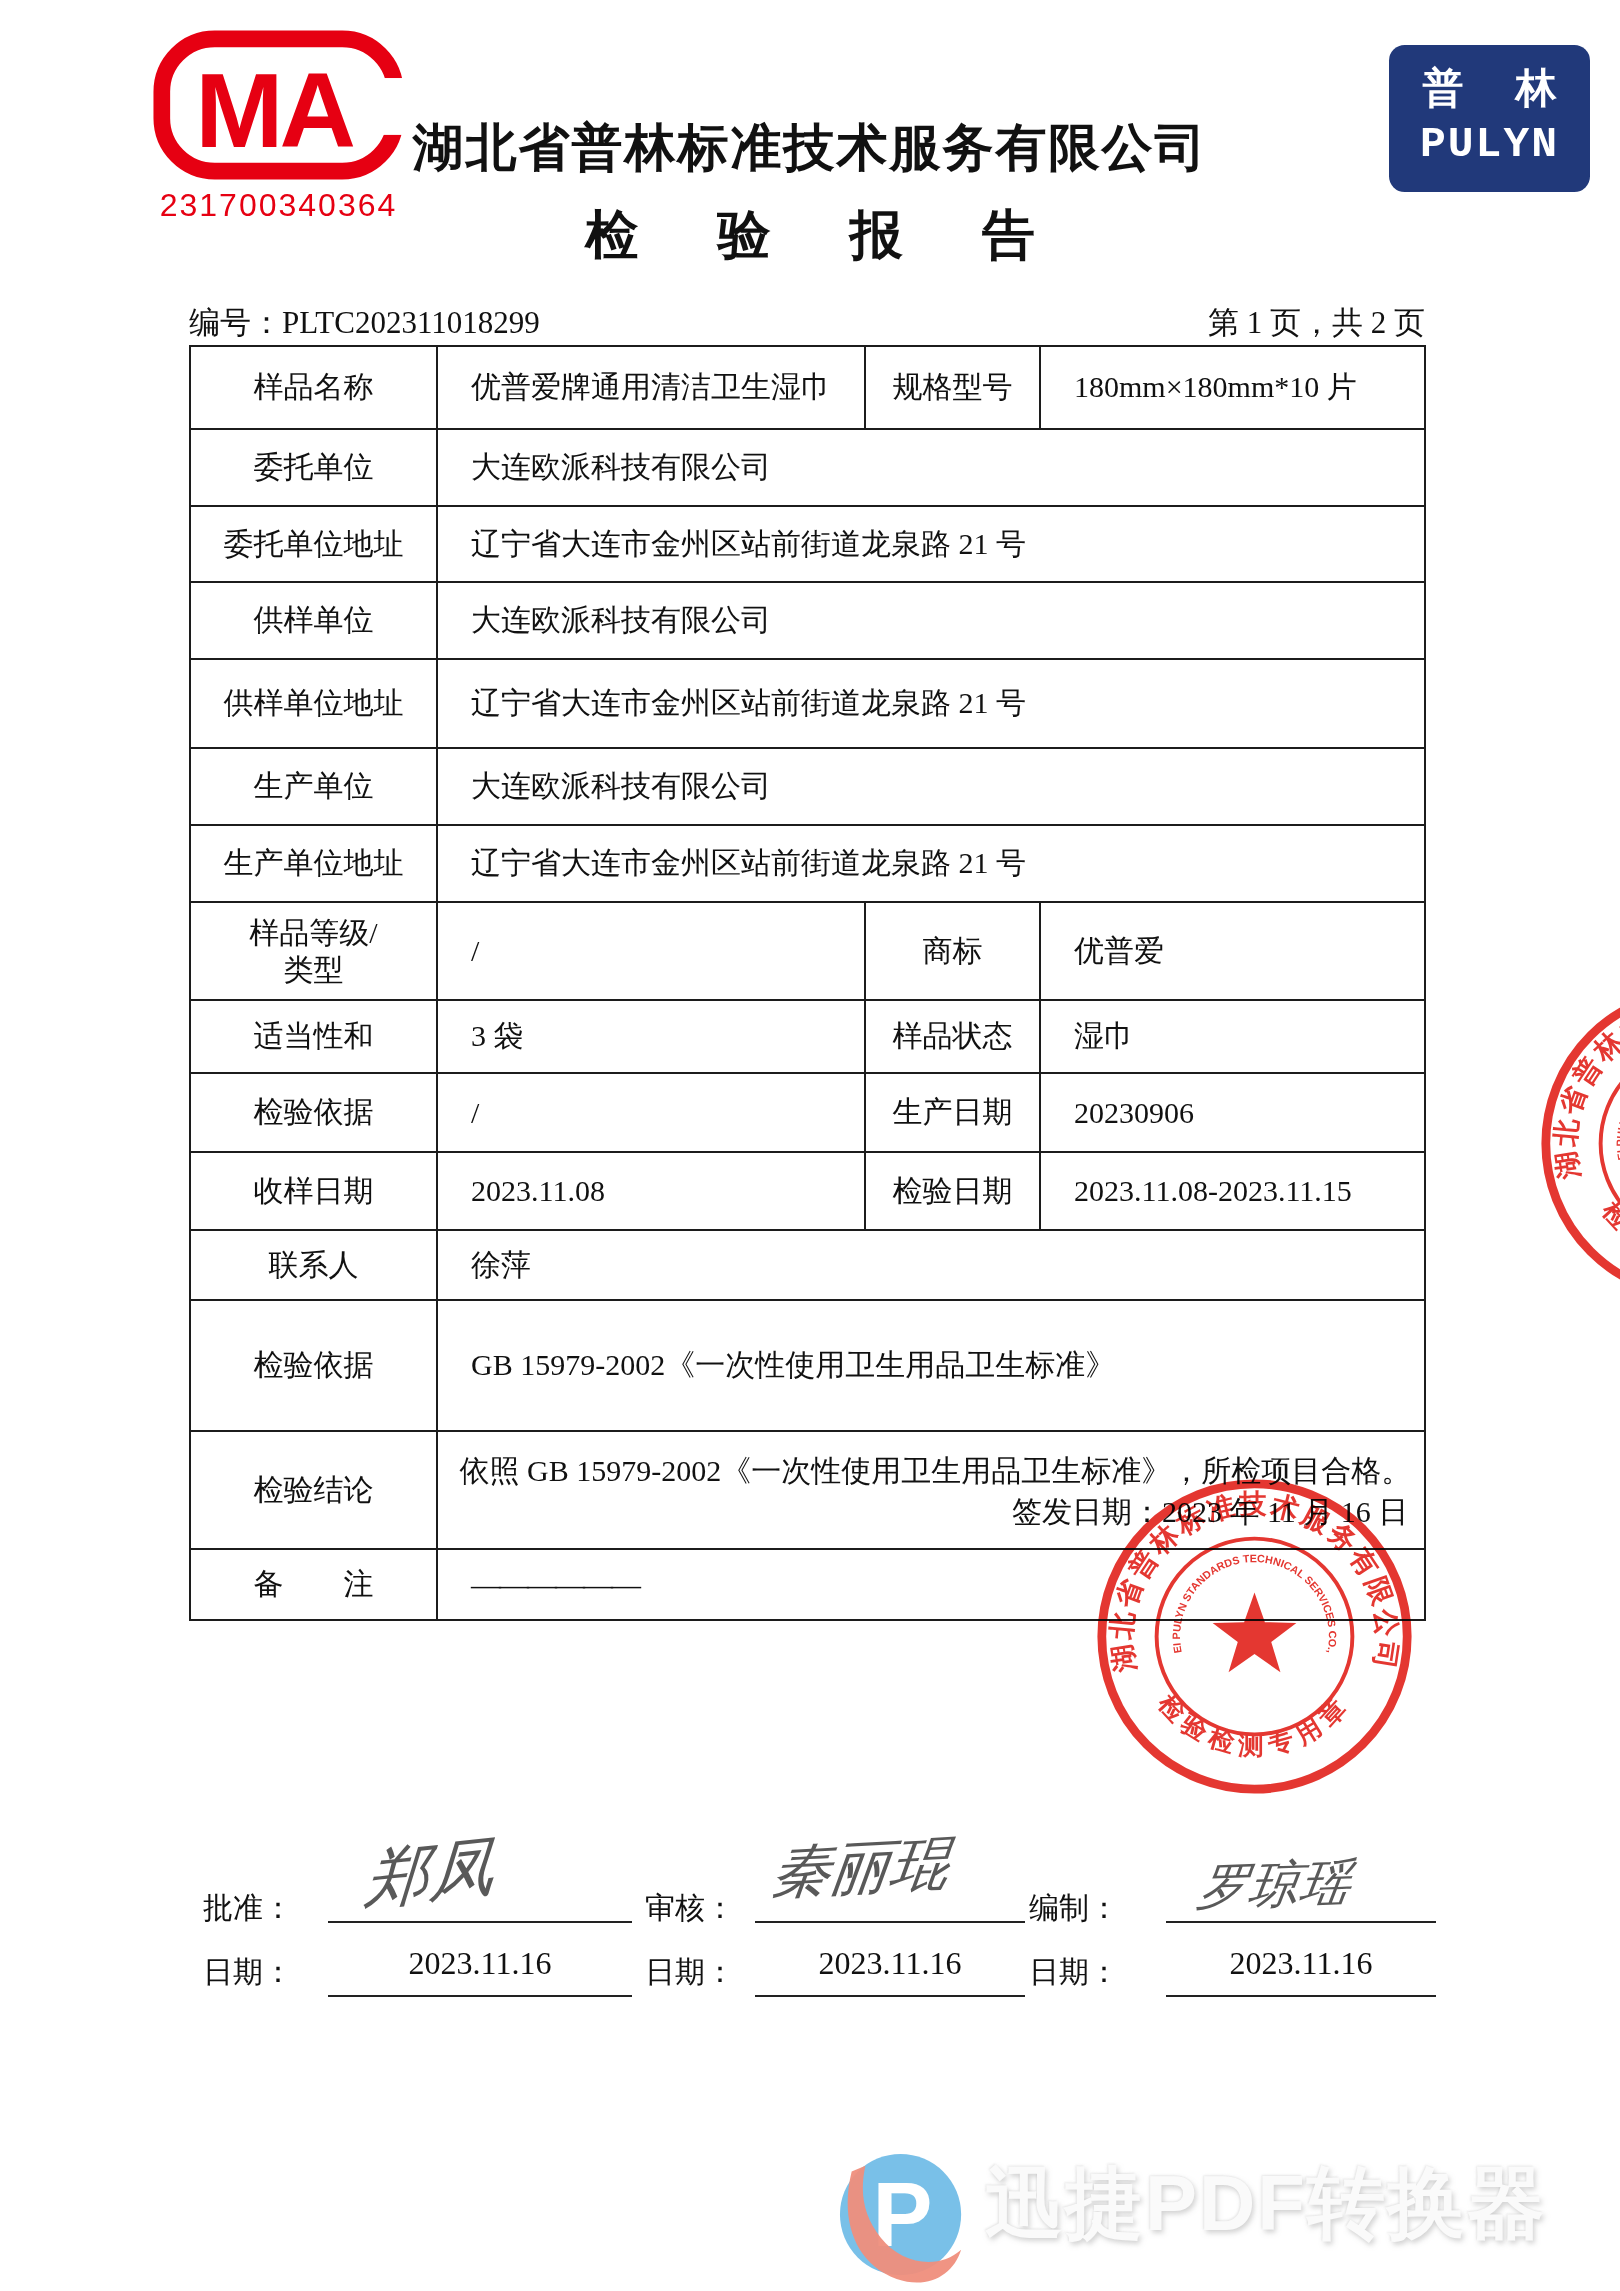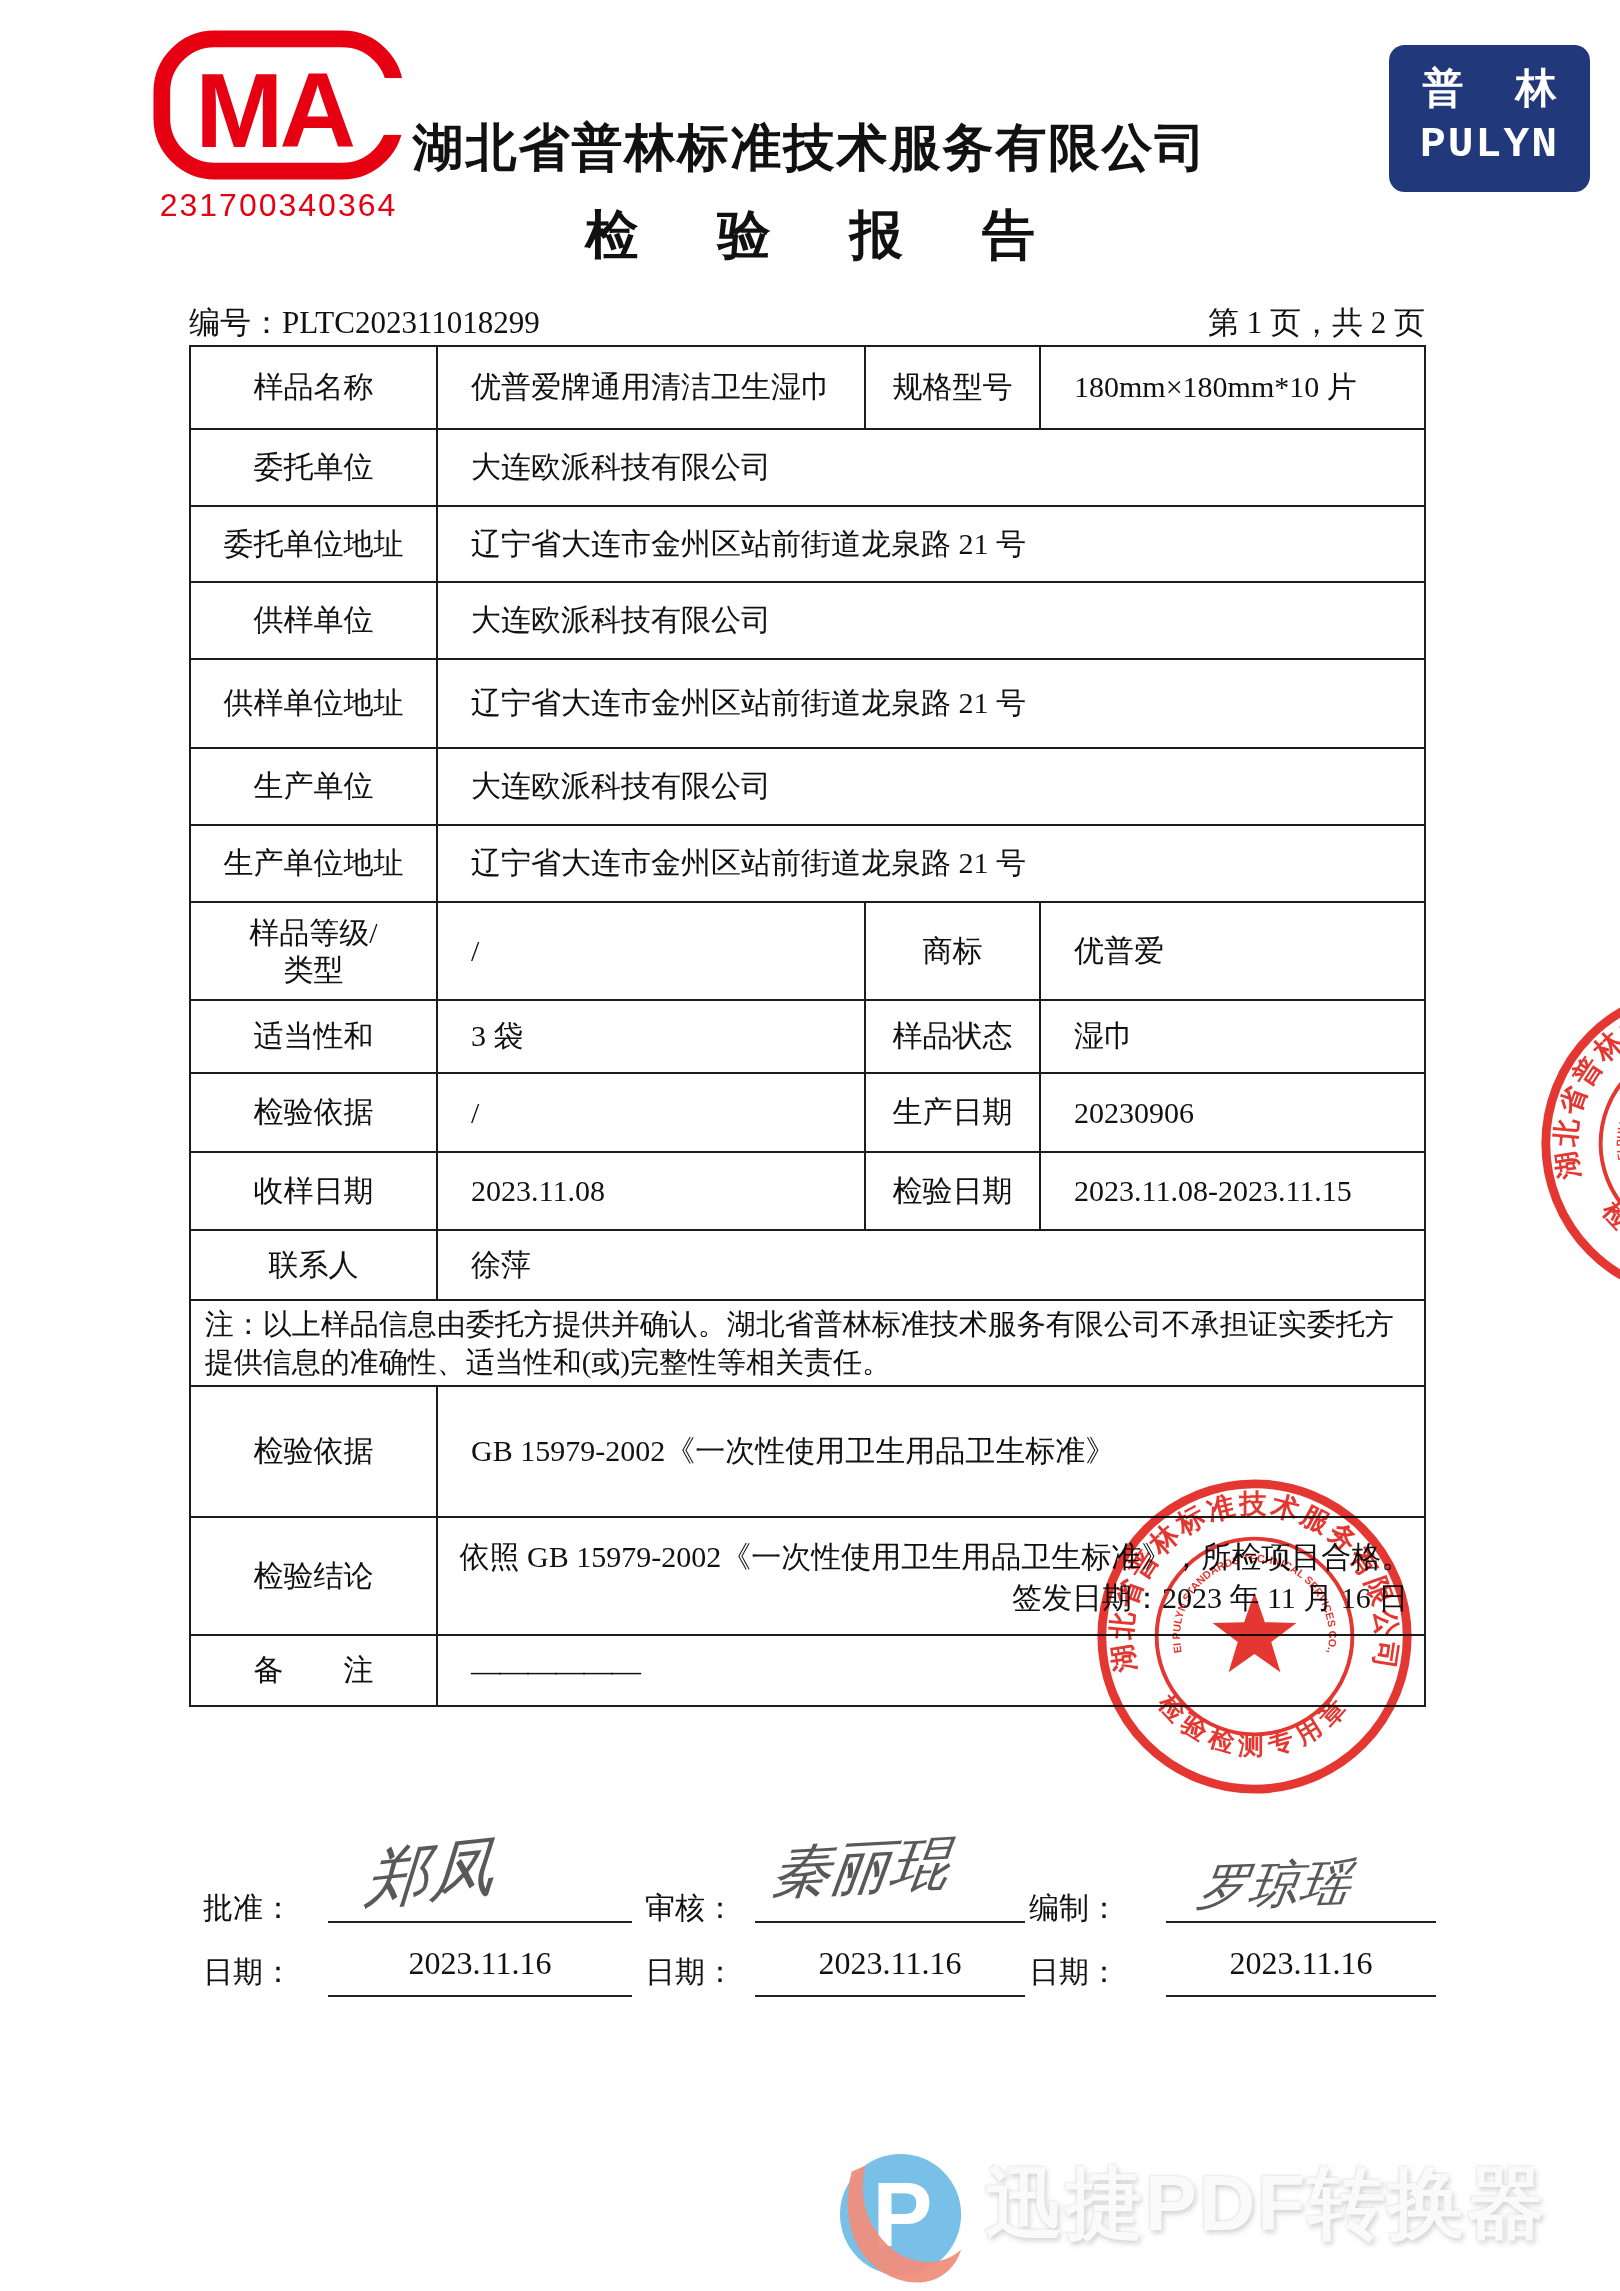--- a/index.html
+++ b/index.html
@@ -143,23 +143,20 @@
   <tr style="height:78px">
     <td class="lab">收样日期</td>
     <td class="val">2023.11.08</td>
     <td class="lab">检验日期</td>
     <td class="val">2023.11.08-2023.11.15</td>
   </tr>
   <tr style="height:70px">
     <td class="lab">联系人</td>
     <td class="val" colspan="3">徐萍</td>
   </tr>
-  <tr style="height:79px">
-    <td class="note-cell" colspan="4">注：以上样品信息由委托方提供并确认。湖北省普林标准技术服务有限公司不承担证实委托方提供信息的准确性、适当性和(或)完整性等相关责任。</td>
-  </tr>
   <tr style="height:131px">
     <td class="lab">检验依据</td>
     <td class="val" colspan="3">GB 15979-2002《一次性使用卫生用品卫生标准》</td>
   </tr>
   <tr style="height:118px">
     <td class="lab">检验结论</td>
     <td colspan="3" style="padding:0;">
       <div class="concl-wrap">
         <div class="concl-text">依照 GB 15979-2002《一次性使用卫生用品卫生标准》，所检项目合格。</div>
         <div class="issue-date">签发日期：2023 年 11 月 16 日</div>

